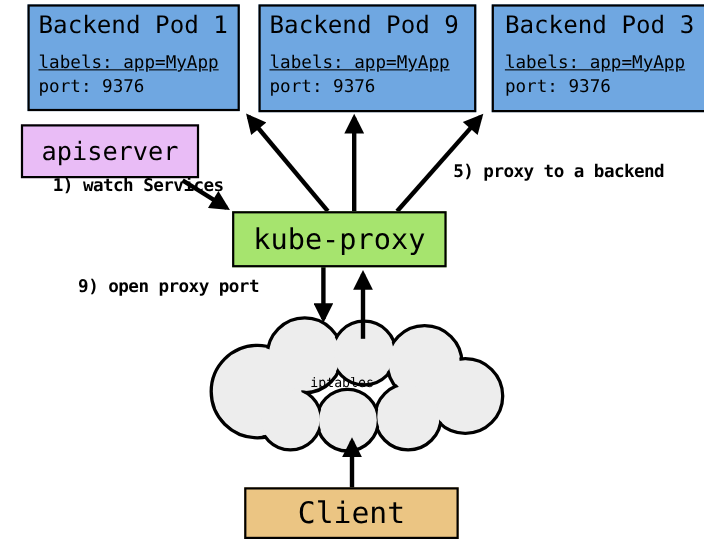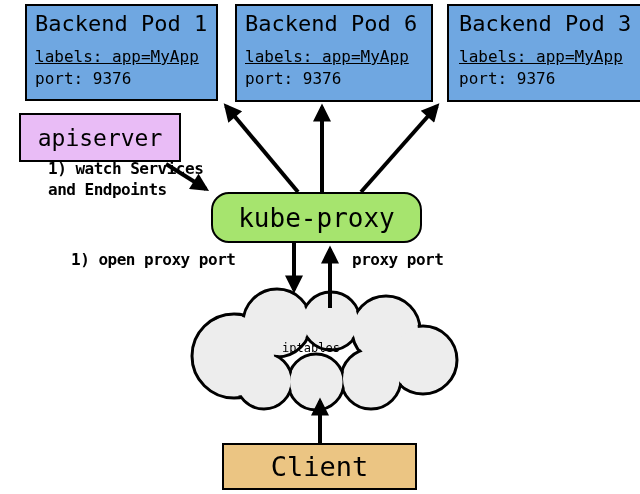--- a/index.html
+++ b/index.html
@@ -72,53 +72,52 @@
     <line class="arrow" x1="320" y1="444" x2="320" y2="401" marker-end="url(#arrowhead)"></line>
   </svg>
 
   <div class="box pod" style="left:25px;top:4px;width:193px;height:97px;">
     <div class="pod-title">Backend Pod 1</div>
     <div class="pod-line first">labels: app=MyApp</div>
     <div class="pod-line">port: 9376</div>
   </div>
 
   <div class="box pod" style="left:235px;top:4px;width:198px;height:98px;">
-    <div class="pod-title">Backend Pod 6</div>
+    <div class="pod-title">Backend Pod 9</div>
     <div class="pod-line first">labels: app=MyApp</div>
     <div class="pod-line">port: 9376</div>
   </div>
 
   <div class="box pod" style="left:447px;top:4px;width:220px;height:98px;padding-left:10px;">
     <div class="pod-title">Backend Pod 3</div>
     <div class="pod-line first">labels: app=MyApp</div>
     <div class="pod-line">port: 9376</div>
   </div>
 
   <div class="box center-box apiserver" style="left:19px;top:113px;width:162px;height:49px;">
     <span>apiserver</span>
   </div>
 
-  <div class="box center-box kubeproxy" style="left:211px;top:192px;width:211px;height:51px;border-radius:18px;">
+  <div class="box center-box kubeproxy" style="left:211px;top:192px;width:195px;height:51px;">
     <span>kube-proxy</span>
   </div>
 
   <div class="box center-box client" style="left:222px;top:443px;width:195px;height:47px;">
     <span>Client</span>
   </div>
 
   <div class="cloud-label">iptables</div>
 
   <div class="note" style="left:16px;top:158px;margin-left:32px;">
     <div>1) watch Services</div>
-    <div>and Endpoints</div>
   </div>
 
   <div class="note" style="left:71px;top:249px;">
-    <div>1) open proxy port</div>
+    <div>9) open proxy port</div>
   </div>
 
 
   <div class="note" style="left:352px;top:249px;">
-    <div>proxy port</div>
   </div>
 
+  <div class="note" style="left:412px;top:145px;">5) proxy to a backend</div>
 
 </div>
 
 </body></html>

